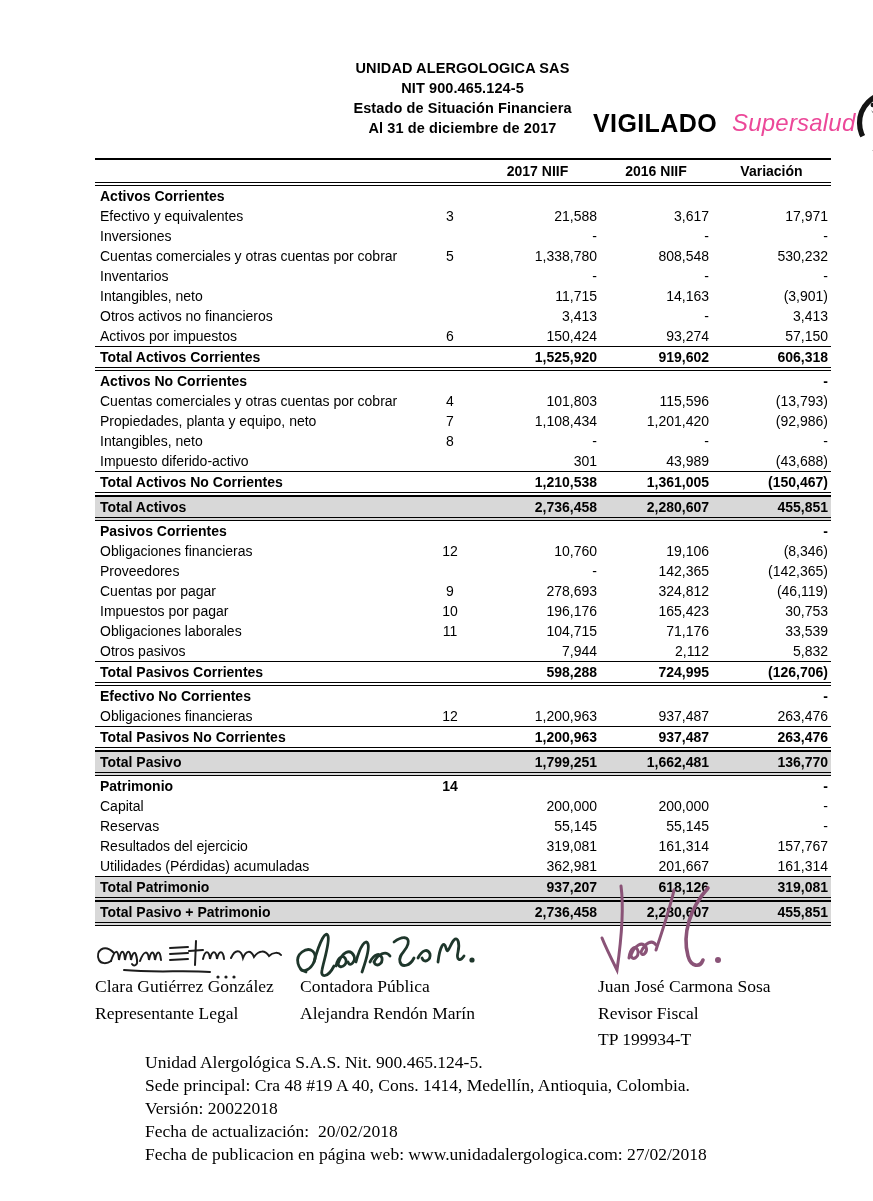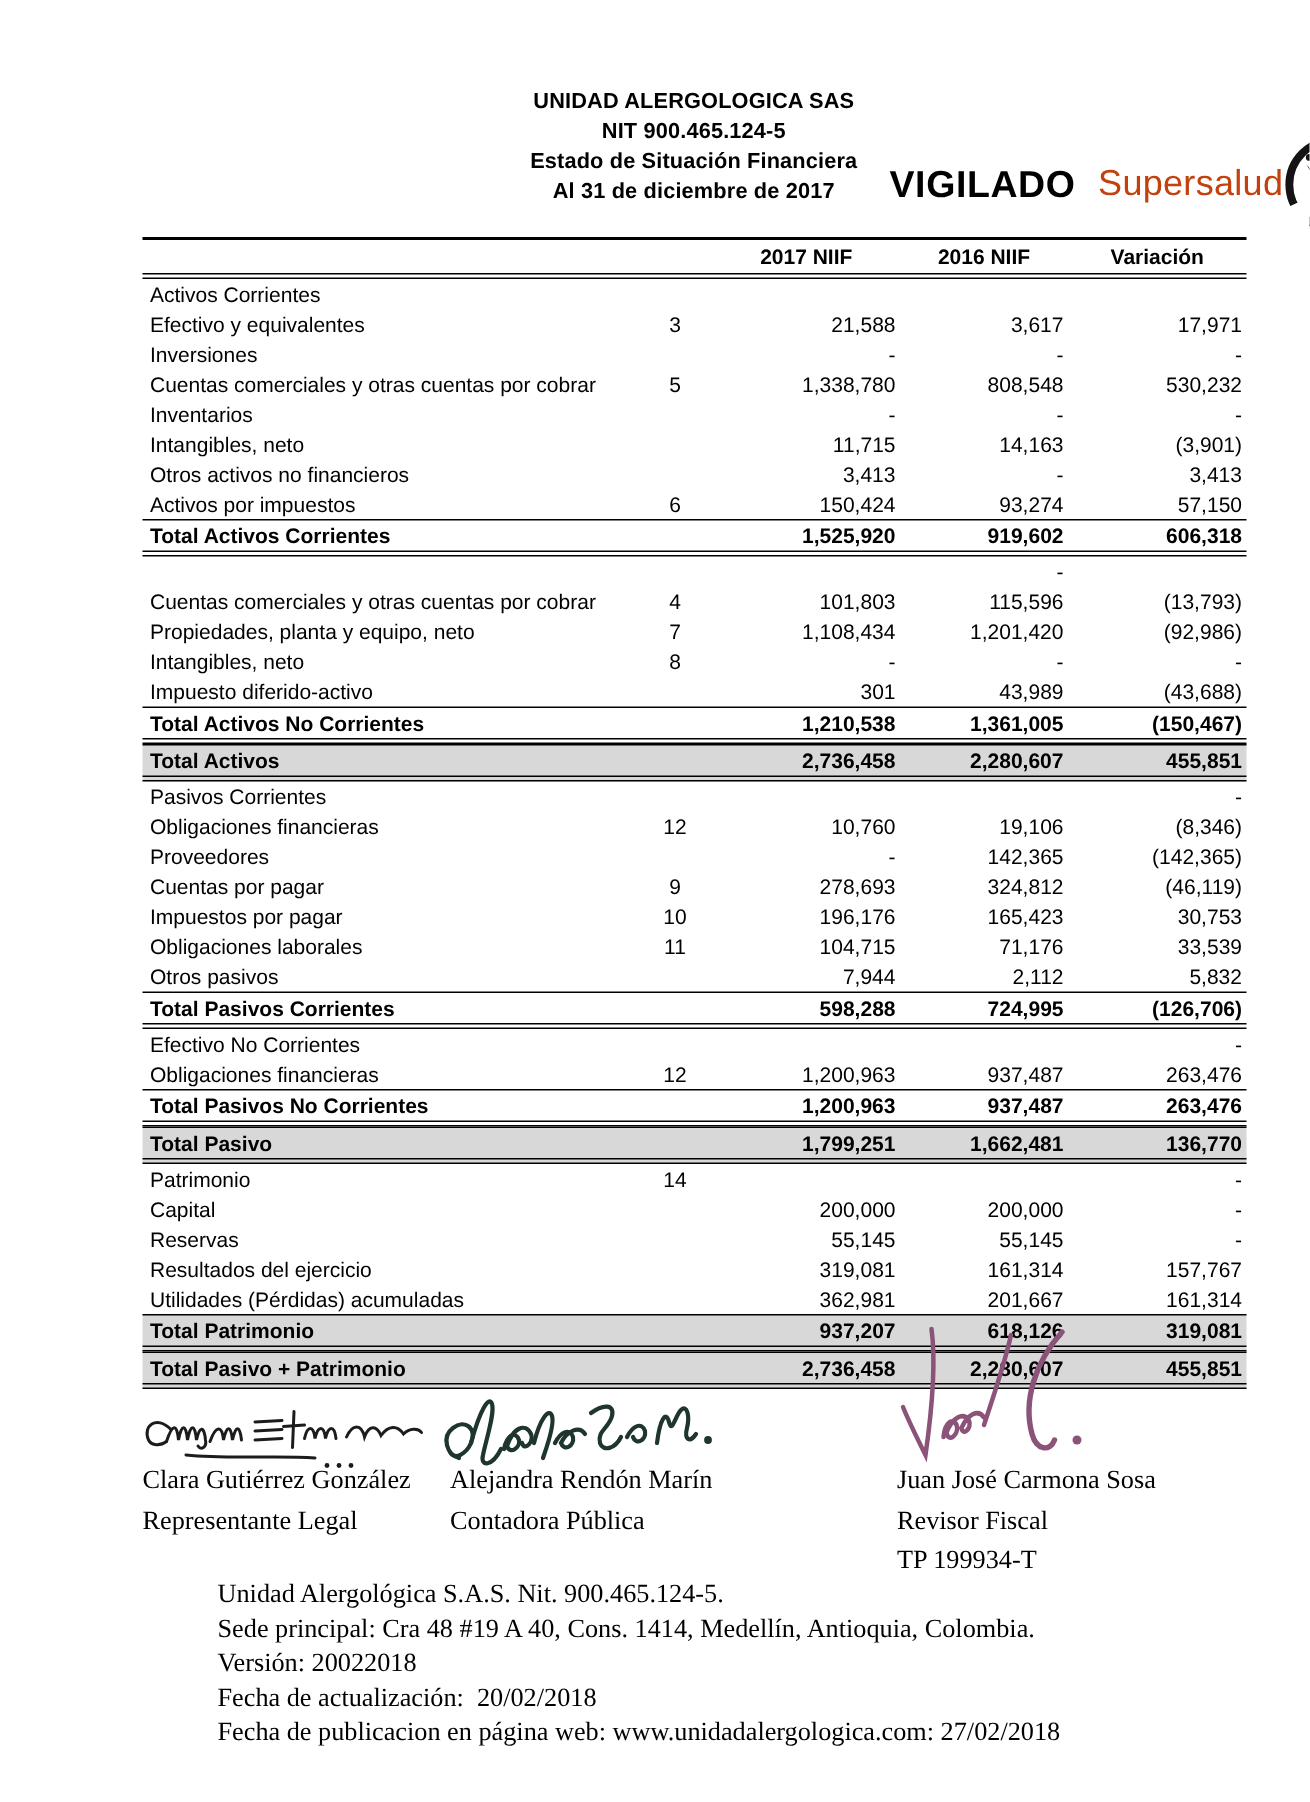--- a/index.html
+++ b/index.html
@@ -6,32 +6,32 @@
   body{
     width:873px;height:1201px;background:#ffffff;position:relative;
     font-family:"Liberation Sans",sans-serif;color:#000;overflow:hidden;
   }
   
   .doc-header{position:absolute;left:95px;top:58px;width:735px;text-align:center;
     font-weight:bold;font-size:14.5px;line-height:20px;letter-spacing:.1px;}
   
   .badge{position:absolute;left:566px;top:86px;height:74px;display:flex;align-items:center;}
   .badge .vigilado{font-size:25px;font-weight:800;letter-spacing:.4px;margin-left:27px;}
-  .badge .supersalud{font-size:24px;font-weight:400;color:#c2410c;margin-left:15px;letter-spacing:.2px;}
+  .badge .supersalud{font-size:24px;font-weight:400;color:#ec4899;margin-left:15px;letter-spacing:.2px;font-style:italic;}
   .badge svg{margin-left:-4px;}
   
   .bs-table{position:absolute;left:95px;top:158px;width:736px;font-size:14px;}
   .trow{display:grid;grid-template-columns:330px 50px 125px 112px 119px;height:20px;align-items:center;}
   .cell{white-space:nowrap;overflow:visible;}
   .c-label{padding-left:5px;text-align:left;}
   .c-nota{text-align:center;}
   .c-num{text-align:right;padding-right:3px;}
   .thead{font-weight:bold;border-top:2px solid #000;border-bottom:4px double #000;height:22px;}
   .thead .c-num{text-align:center;padding-right:0;}
-  .section{font-weight:normal;}
+  .section{font-weight:bold;}
   .total{font-weight:bold;border-top:1px solid #000;border-bottom:4px double #000;}
   .grand{font-weight:bold;border-top:1px solid #000;border-bottom:4px double #000;background:#d8d8d8;}
   
   .sig-svg{position:absolute;}
   .sig-block{position:absolute;font-family:"Liberation Serif",serif;font-size:17.5px;line-height:26.5px;}
   .sig-block div{white-space:nowrap;}
   
   .footer{position:absolute;left:145px;top:1051px;font-family:"Liberation Serif",serif;
     font-size:17.5px;line-height:23px;}
   .footer div{white-space:pre-wrap;}
@@ -128,20 +128,21 @@
         <div class="cell c-num">57,150</div>
       </div>
       <div class="trow total">
         <div class="cell c-label">Total Activos Corrientes</div>
         <div class="cell c-nota"></div>
         <div class="cell c-num">1,525,920</div>
         <div class="cell c-num">919,602</div>
         <div class="cell c-num">606,318</div>
       </div>
       <div class="trow section">
+        <div class="cell c-label">Activos No Corrientes</div>
         <div class="cell c-nota"></div>
         <div class="cell c-num"></div>
         <div class="cell c-num"></div>
         <div class="cell c-num">-</div>
       </div>
       <div class="trow item">
         <div class="cell c-label">Cuentas comerciales y otras cuentas por cobrar</div>
         <div class="cell c-nota">4</div>
         <div class="cell c-num">101,803</div>
         <div class="cell c-num">115,596</div>
@@ -361,22 +362,22 @@
     <path d="M112,4 C94,24 86,50 92,72 C95,83 104,84 107,76" stroke-width="3.6"></path>
   </g>
   <circle cx="122" cy="76" r="3" fill="currentColor"></circle>
 </svg>
 
 <div class="sig-block" style="left:95px;top:973px;">
   <div>Clara Gutiérrez González</div>
   <div>Representante Legal</div>
 </div>
 <div class="sig-block" style="left:300px;top:973px;">
+  <div>Contadora Pública</div>
   <div>Alejandra Rendón Marín</div>
-  <div>Contadora Pública</div>
 </div>
 <div class="sig-block" style="left:598px;top:973px;">
   <div>Juan José Carmona Sosa</div>
   <div>Revisor Fiscal</div>
   <div>TP 199934-T</div>
 </div>
 
 <div class="footer">
   <div>Unidad Alergológica S.A.S. Nit. 900.465.124-5.</div>
   <div>Sede principal: Cra 48 #19 A 40, Cons. 1414, Medellín, Antioquia, Colombia.</div>

